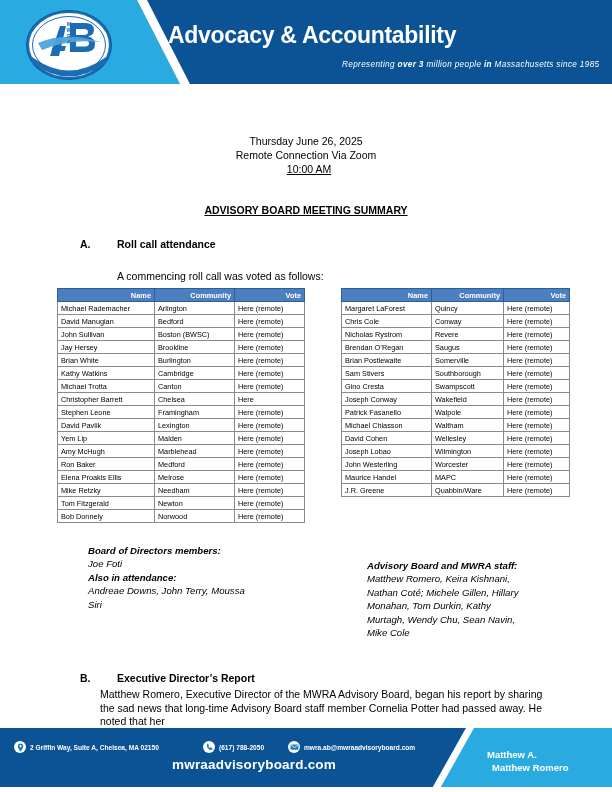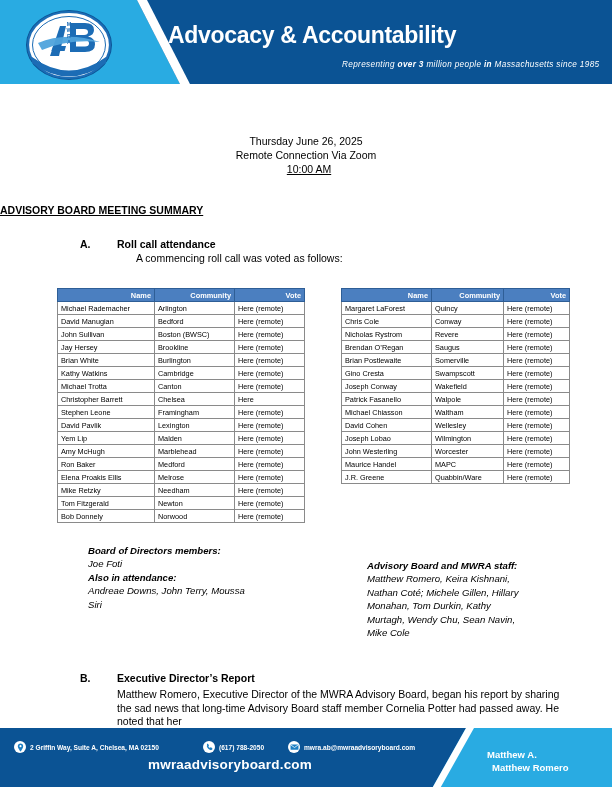--- a/index.html
+++ b/index.html
@@ -66,21 +66,21 @@
   }
 
   .meet-line{
     text-align:center;font-size:10.5px;line-height:14px;
   }
   .meet-block{position:absolute;left:0;top:46px;width:612px;}
   .u{text-decoration:underline;margin-left:6px;}
 
   .summary-title{
     position:absolute;left:0;top:116px;width:612px;
-    font-size:10.5px;font-weight:bold;
+    text-align:center;font-size:10.5px;font-weight:bold;
     text-decoration:underline;
   }
 
   .sec-letter{
     position:absolute;font-size:10.5px;font-weight:bold;
   }
   .sec-title{
     position:absolute;font-size:10.5px;font-weight:bold;
   }
   .sec-para{
@@ -151,21 +151,21 @@
   }
   .f-ico{
     width:12px;height:12px;border-radius:50%;
     background:#ffffff;display:inline-flex;
     align-items:center;justify-content:center;
     margin-right:4px;flex:0 0 auto;
   }
   .f-ico svg{display:block;}
   .f-web{
     position:absolute;left:0;top:757px;width:460px;text-align:center;
-    font-size:13.5px;color:#ffffff;font-weight:bold;letter-spacing:0.2px;
+    font-size:13.5px;color:#ffffff;font-weight:bold;letter-spacing:0.2px;padding-left:24px;
   }
   .f-name{
     position:absolute;left:487px;top:748px;
     font-size:9.5px;color:#ffffff;font-weight:bold;line-height:13px;
   }
   .f-name .l2{margin-left:5px;}
 </style>
 </head>
 <body>
 
@@ -208,25 +208,25 @@
   <div class="meet-block">
     <div class="meet-line">Thursday June 26, 2025</div>
     <div class="meet-line">Remote Connection Via Zoom</div>
     <div class="meet-line"><span class="u">10:00 AM</span></div>
   </div>
 
   <div class="summary-title">ADVISORY BOARD MEETING SUMMARY</div>
 
   <div class="sec-letter" style="left:80px;top:150px;">A.</div>
   <div class="sec-title" style="left:117px;top:150px;">Roll call attendance</div>
-  <div class="sec-para" style="left:117px;top:164px;margin-left:19px;">A commencing roll call was voted as follows:</div>
+  <div class="sec-para" style="left:117px;top:182px;">A commencing roll call was voted as follows:</div>
 
   <div class="sec-letter" style="left:80px;top:584px;">B.</div>
   <div class="sec-title" style="left:117px;top:584px;">Executive Director’s Report</div>
-  <div class="sec-para" style="left:117px;top:600px;width:453px;line-height:13.5px;">Matthew Romero, Executive Director of the MWRA Advisory Board, began his report by sharing the sad news that long-time Advisory Board staff member Cornelia Potter had passed away. He noted that her</div>
+  <div class="sec-para" style="left:100px;top:600px;width:453px;line-height:13.5px;">Matthew Romero, Executive Director of the MWRA Advisory Board, began his report by sharing the sad news that long-time Advisory Board staff member Cornelia Potter had passed away. He noted that her</div>
 
 </div>
 
 <table class="att" id="table-left">
   <colgroup>
       <col class="c1">
       <col class="c2">
       <col class="c3">
     </colgroup>
   <thead>
@@ -355,20 +355,25 @@
         <td>Here (remote)</td>
       </tr>
       <tr>
         <td>Brendan O’Regan</td>
         <td>Saugus</td>
         <td>Here (remote)</td>
       </tr>
       <tr>
         <td>Brian Postlewaite</td>
         <td>Somerville</td>
+        <td>Here (remote)</td>
+      </tr>
+      <tr>
+        <td>Sam Stivers</td>
+        <td>Southborough</td>
         <td>Here (remote)</td>
       </tr>
       <tr>
         <td>Gino Cresta</td>
         <td>Swampscott</td>
         <td>Here (remote)</td>
       </tr>
       <tr>
         <td>Joseph Conway</td>
         <td>Wakefield</td>

